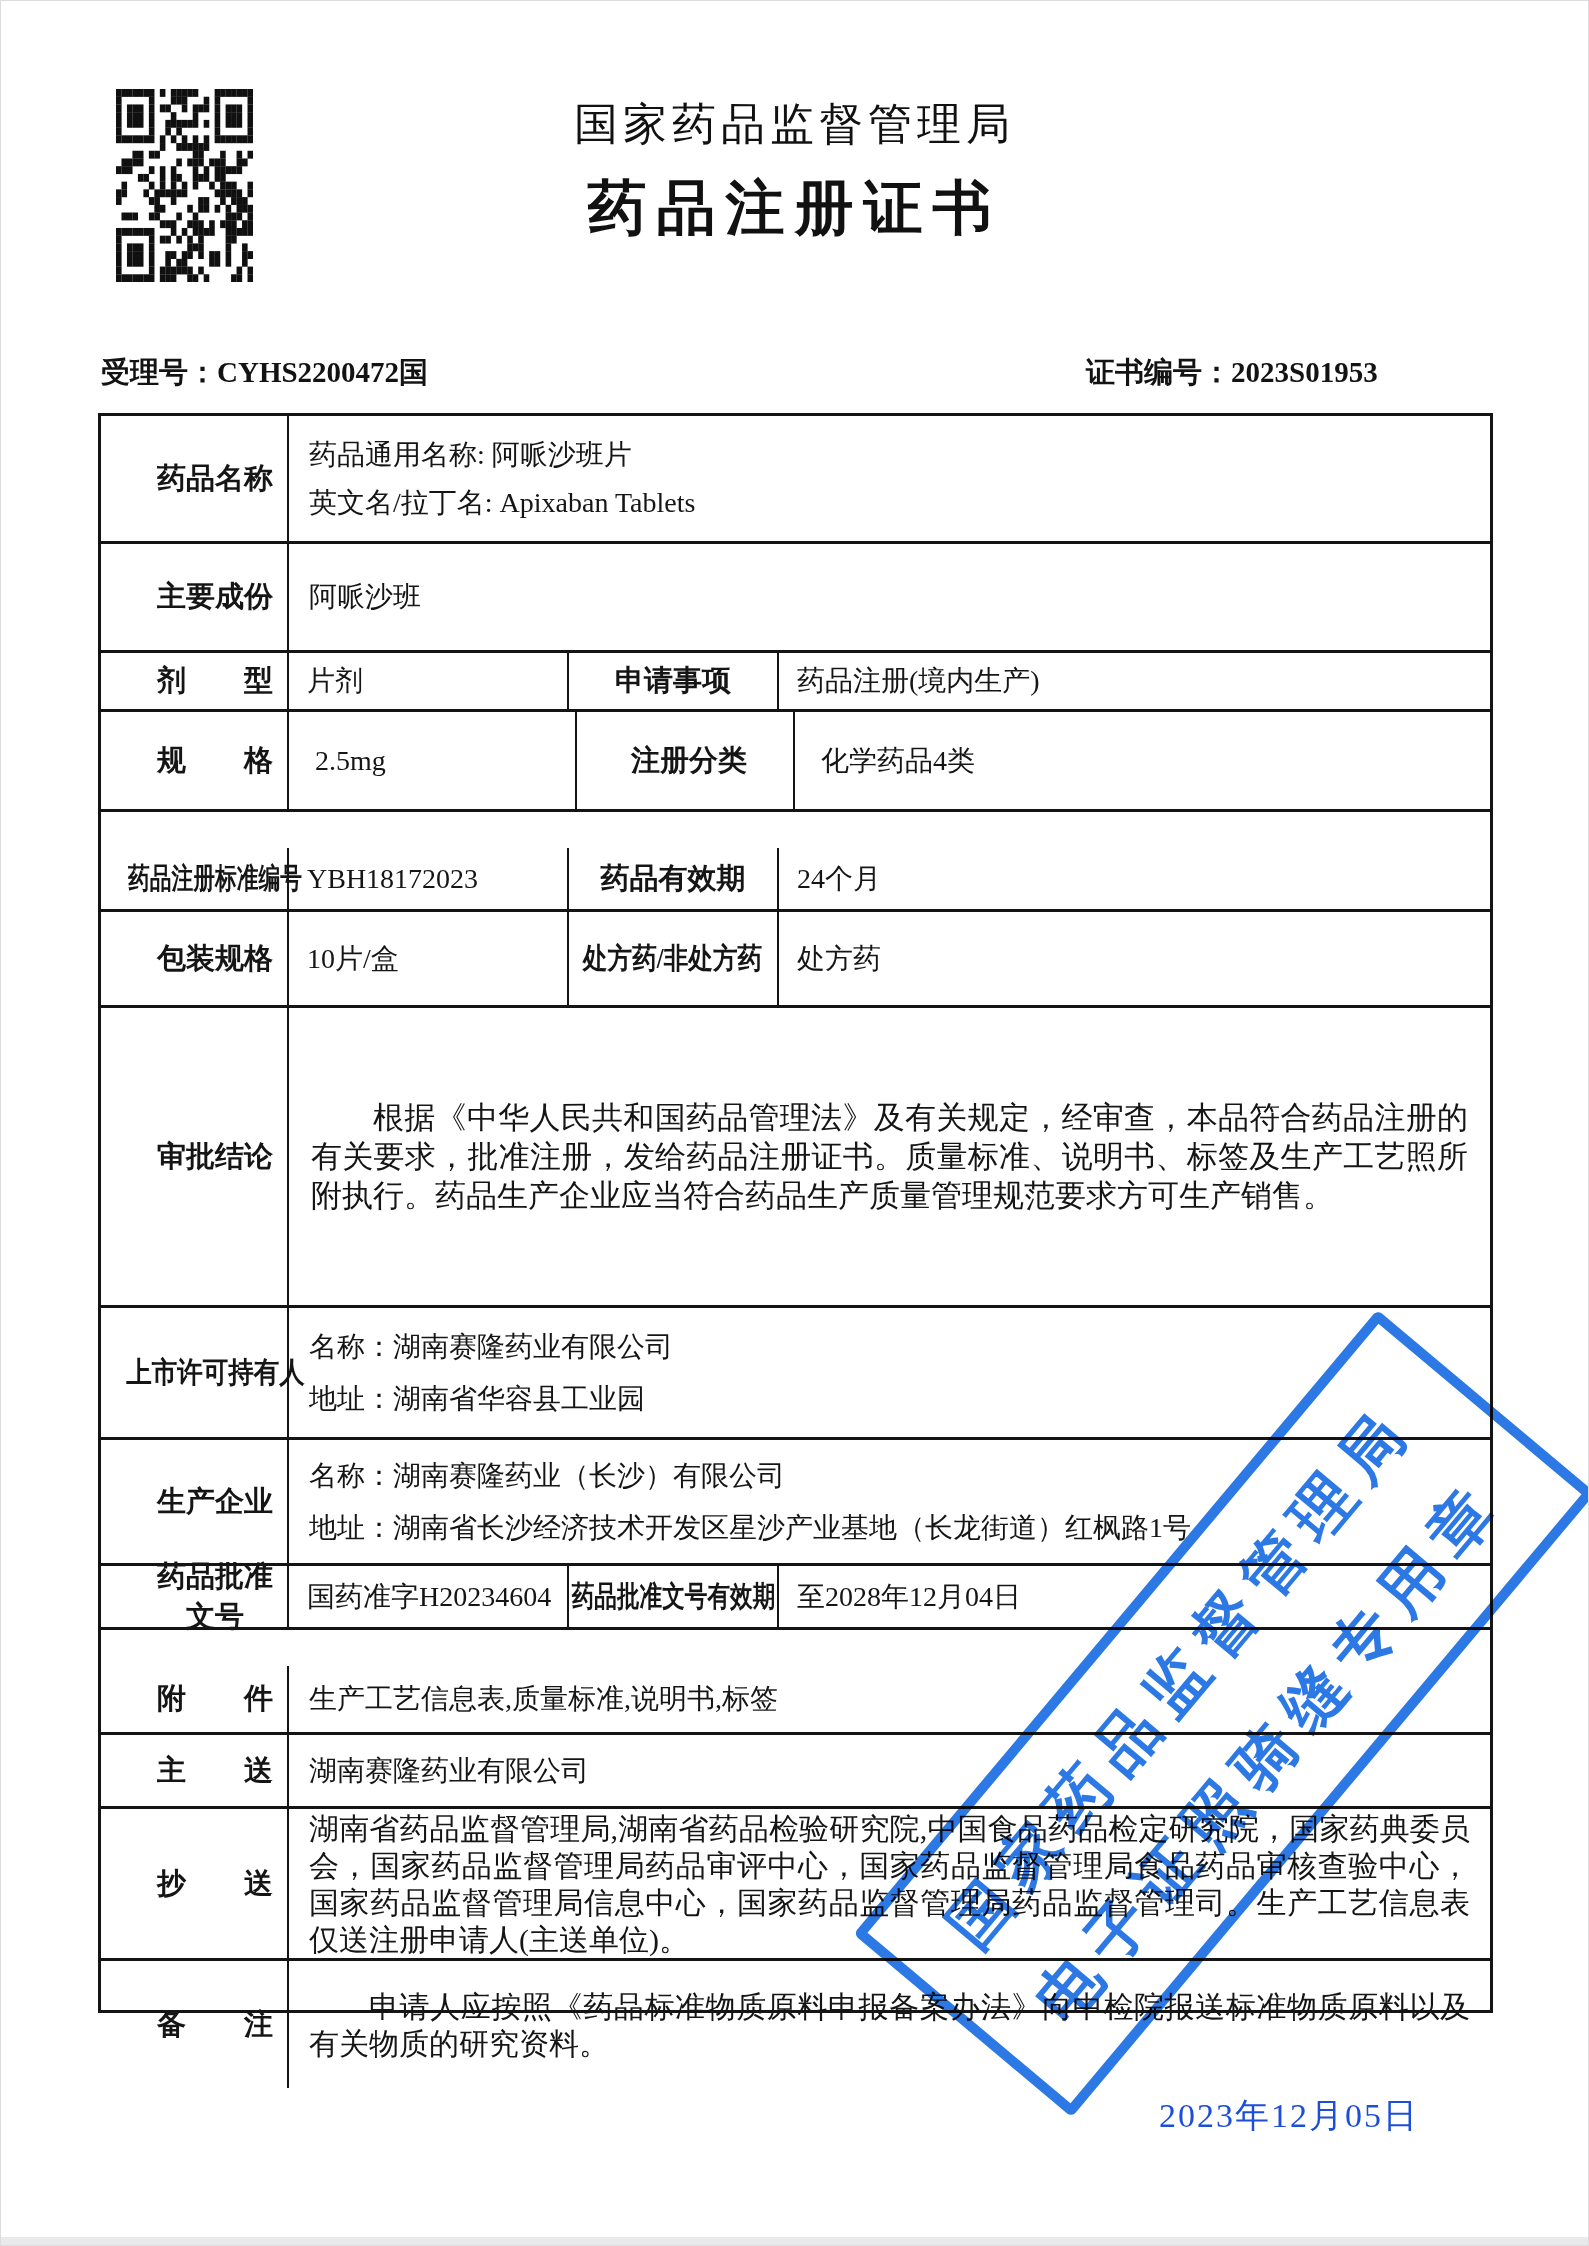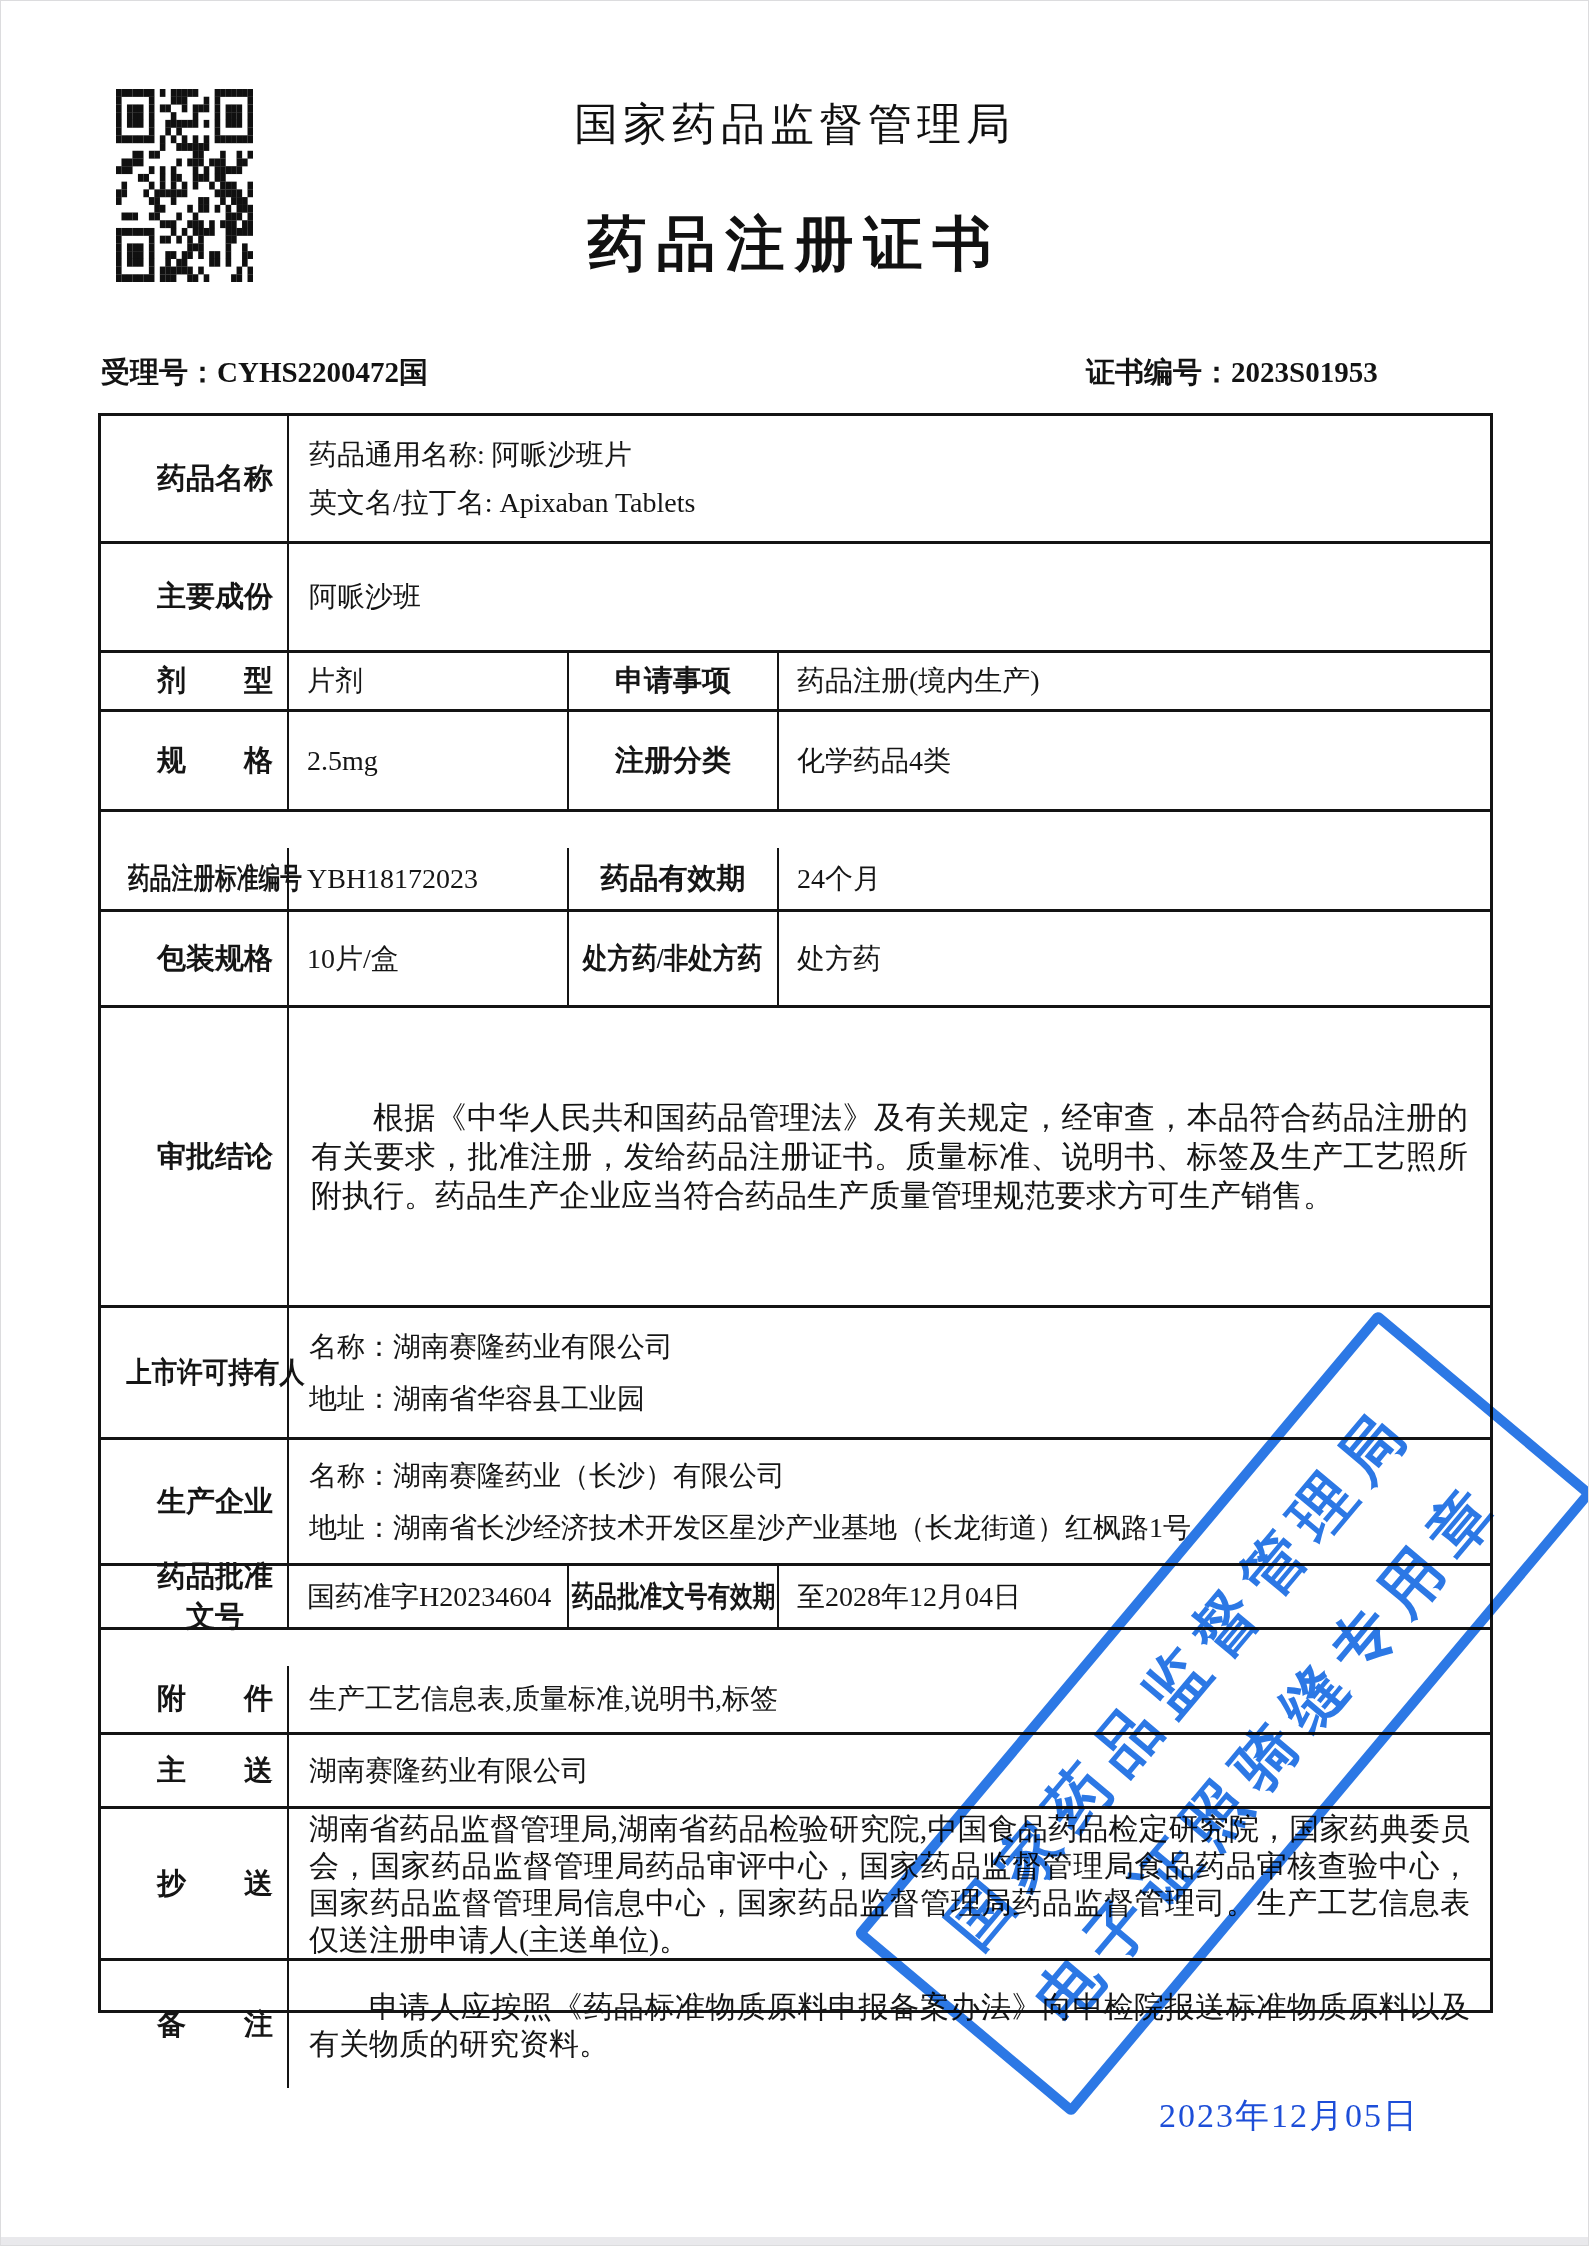--- a/index.html
+++ b/index.html
@@ -8,21 +8,21 @@
     font-family:"Liberation Serif","DejaVu Serif",serif;color:#151515;
     overflow:hidden;box-sizing:border-box;border:1px solid #dcdcde;
   }
   .qr{position:absolute;left:115px;top:88px;width:137px;height:193px;}
   .agency{
     position:absolute;left:0;top:94px;width:100%;text-align:center;
     font-size:44px;letter-spacing:5px;color:#111;
   }
   .doctitle{
     position:absolute;left:0;top:168px;width:100%;text-align:center;
-    font-size:59px;font-weight:bold;letter-spacing:10px;color:#111;margin-top:36px;
+    font-size:59px;font-weight:bold;letter-spacing:10px;color:#111;
   }
   .meta{position:absolute;top:352px;font-size:29px;font-weight:600;color:#131313;}
   .meta-left{left:100px;}
   .meta-right{left:1085px;}
   .ctable{
     position:absolute;left:97px;top:412px;width:1395px;height:1600px;
     border:3px solid #141414;box-sizing:border-box;background:transparent;
   }
   .t-row{display:flex;border-bottom:3px solid #141414;box-sizing:border-box;}
   .t-row:last-child{border-bottom:none;}
@@ -408,21 +408,21 @@
       </div>
     </div>
 
     <div class="t-row" style="height:59px;">
       <div class="t-label">剂　　型</div>
       <div class="c2">片剂</div>
       <div class="c3">申请事项</div>
       <div class="c4">药品注册(境内生产)</div>
     </div>
 
-    <div class="t-row" style="height:100px;">
+    <div class="t-row" style="height:100px;gap:8px;">
       <div class="t-label">规　　格</div>
       <div class="c2">2.5mg</div>
       <div class="c3">注册分类</div>
       <div class="c4">化学药品4类</div>
     </div>
 
     <div class="t-row" style="height:64px;margin-top:36px;">
       <div class="t-label">
           <span class="cond75">药品注册标准编号</span>
         </div>

